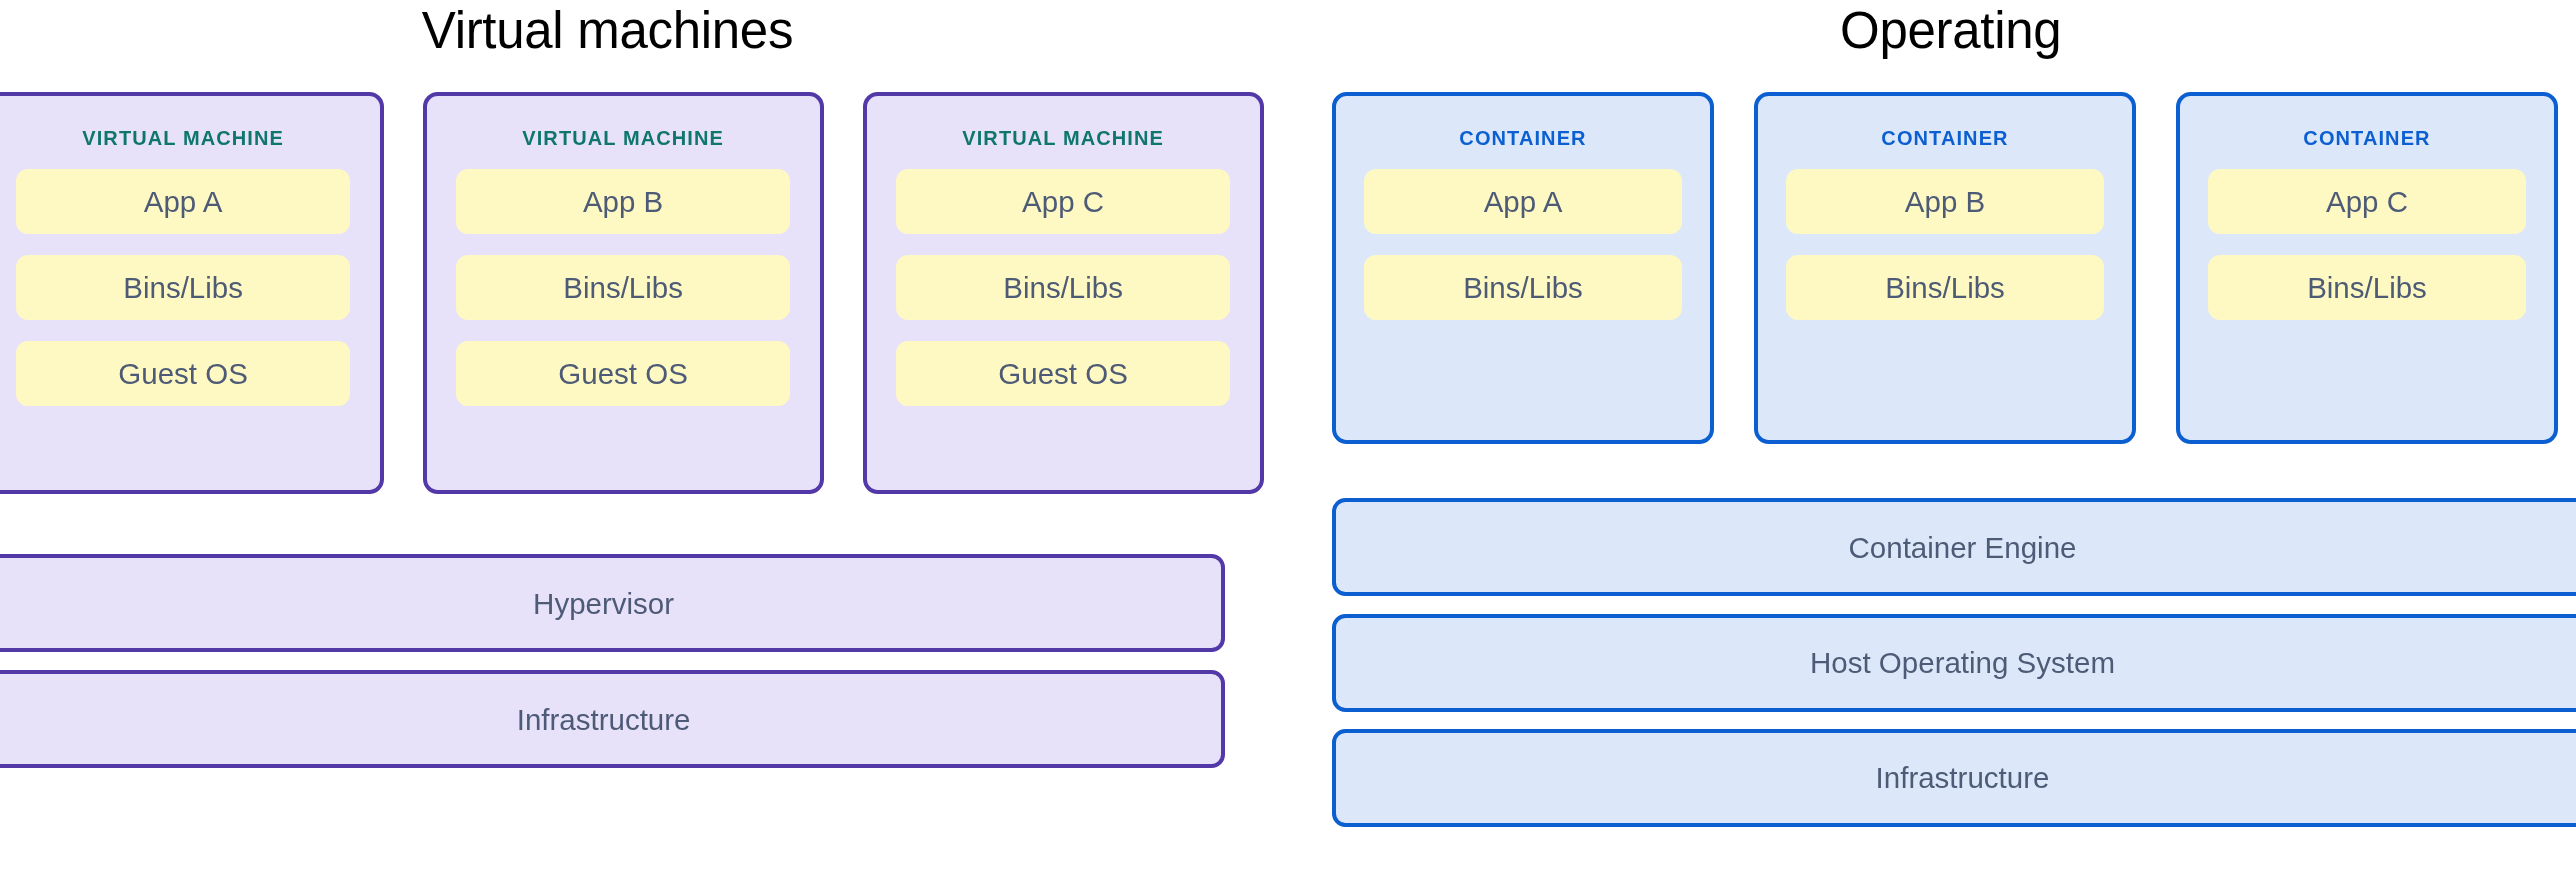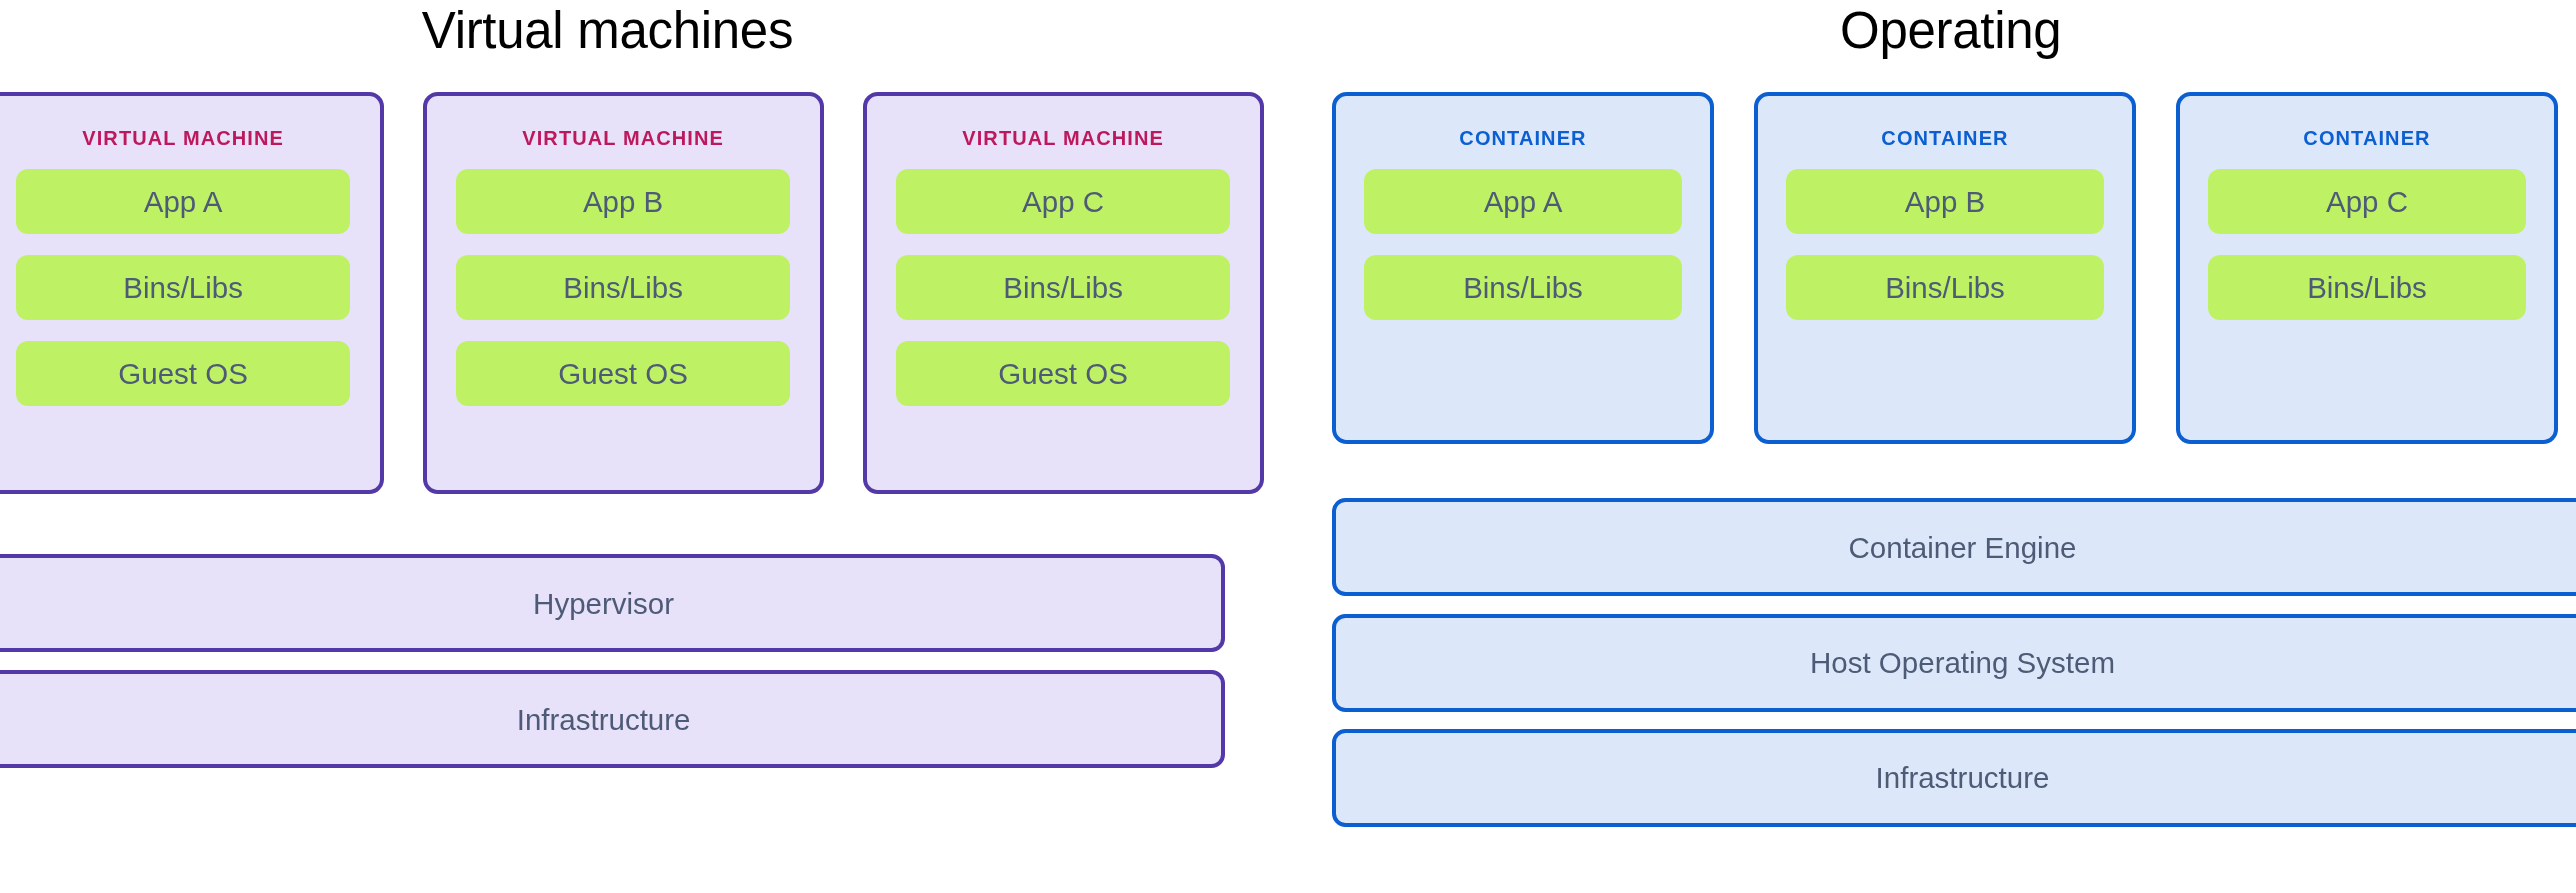--- a/index.html
+++ b/index.html
@@ -95,27 +95,27 @@
 
   .unit-label {
     font-size: 20px;
     font-weight: 700;
     letter-spacing: 1.1px;
     text-transform: uppercase;
     margin-top: 32px;
     margin-bottom: 0;
     line-height: 1;
   }
-  .unit-label-vm { color: #be185d; }
+  .unit-label-vm { color: #0f766e; }
   .unit-label-ct { color: #0B5FD0; }
 
   .inner-box {
     box-sizing: border-box;
     width: 100%;
-    background: #bef264;
+    background: #fef9c3;
     border-radius: 12px;
     display: flex;
     align-items: center;
     justify-content: center;
     color: #4E5B76;
     font-size: 29.5px;
     font-weight: 400;
     line-height: 1;
   }
   .unit-card-vm .inner-box {

